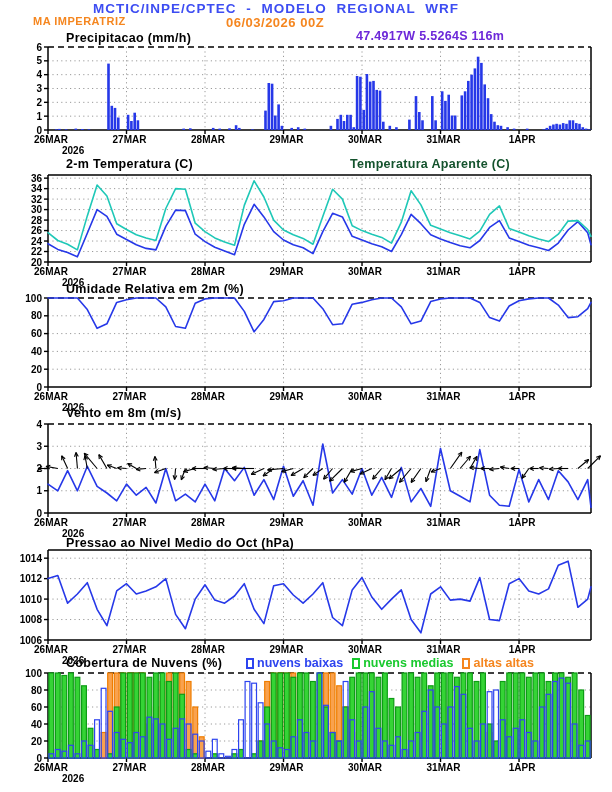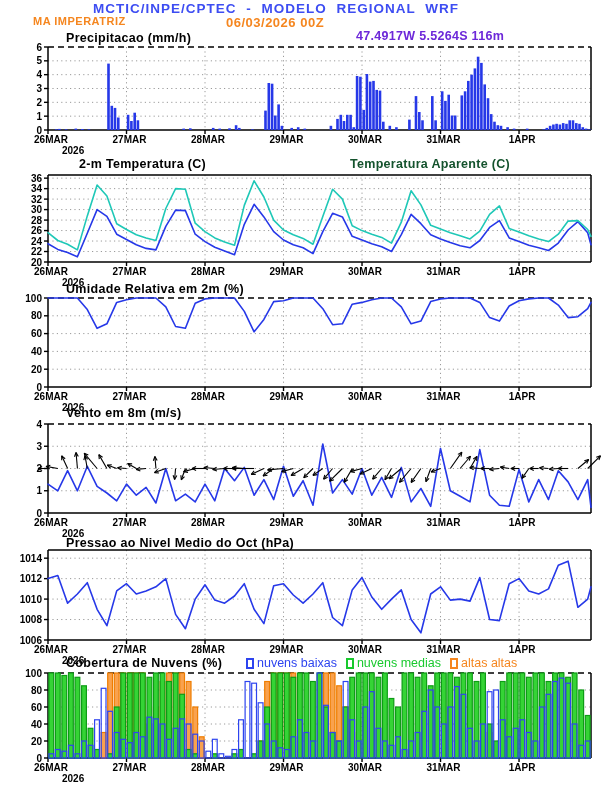--- a/index.html
+++ b/index.html
@@ -4,38 +4,38 @@
 <style>
   html,body{margin:0;padding:0;background:#ffffff;}
   .page{position:relative;width:612px;height:792px;background:#fff;overflow:hidden;
         font-family:"Liberation Sans", sans-serif;}
   .hdr1{position:absolute;top:1px;left:0;width:552px;text-align:center;
         font-size:13.5px;font-weight:bold;letter-spacing:1px;word-spacing:5px;}
   .hdr2-station{position:absolute;top:15px;left:33px;font-size:11px;font-weight:bold;letter-spacing:.5px;}
   .hdr2-run{position:absolute;top:15px;left:226px;font-size:13px;font-weight:bold;letter-spacing:.5px;}
   .ptitle{position:absolute;font-size:12.5px;font-weight:bold;color:#000;letter-spacing:.3px;white-space:nowrap;}
   .rlabel{position:absolute;font-size:12.5px;font-weight:bold;letter-spacing:.3px;white-space:nowrap;}
-  .legend{position:absolute;display:flex;gap:9px;font-size:12.5px;font-weight:normal;white-space:nowrap;}
+  .legend{position:absolute;display:flex;gap:9px;font-size:12.5px;font-weight:bold;white-space:nowrap;}
   .legend .item{display:flex;align-items:center;gap:3px;}
   .legend .sq{display:inline-block;width:8px;height:11px;border:2px solid #000;background:#fff;box-sizing:border-box;}
   svg{position:absolute;top:0;left:0;}
   svg text{font-family:"Liberation Sans", sans-serif;font-weight:bold;}
 </style>
 </head>
 <body>
 
 <div class="page">
   <div class="hdr1" style="color: rgb(61, 77, 242);">MCTIC/INPE/CPTEC - MODELO REGIONAL WRF</div>
   <div class="hdr2-station" style="color: rgb(245, 134, 31);">MA IMPERATRIZ</div>
   <div class="hdr2-run" style="color: rgb(245, 134, 31);">06/03/2026 00Z</div>
 
   <div class="ptitle" style="top:31px;left:66px;">Precipitacao (mm/h)</div>
   <div class="rlabel" style="top: 29px; left: 356px; color: #6d28d9;">47.4917W 5.5264S 116m</div>
 
-  <div class="ptitle" style="top:157px;left:66px;margin-left:13px;">2-m Temperatura (C)</div>
+  <div class="ptitle" style="top:157px;left:66px;">2-m Temperatura (C)</div>
   <div class="rlabel" style="top: 157px; left: 350px; color: #14532d;">Temperatura Aparente (C)</div>
 
   <div class="ptitle" style="top:282px;left:66px;">Umidade Relativa em 2m (%)</div>
 
   <div class="ptitle" style="top:406px;left:66px;">Vento em 8m (m/s)</div>
 
   <div class="ptitle" style="top:536px;left:66px;">Pressao ao Nivel Medio do Oct (hPa)</div>
 
   <div class="ptitle" style="top:656px;left:66px;">Cobertura de Nuvens (%)</div>
   <div class="legend" style="top:656px;left:246px;">

